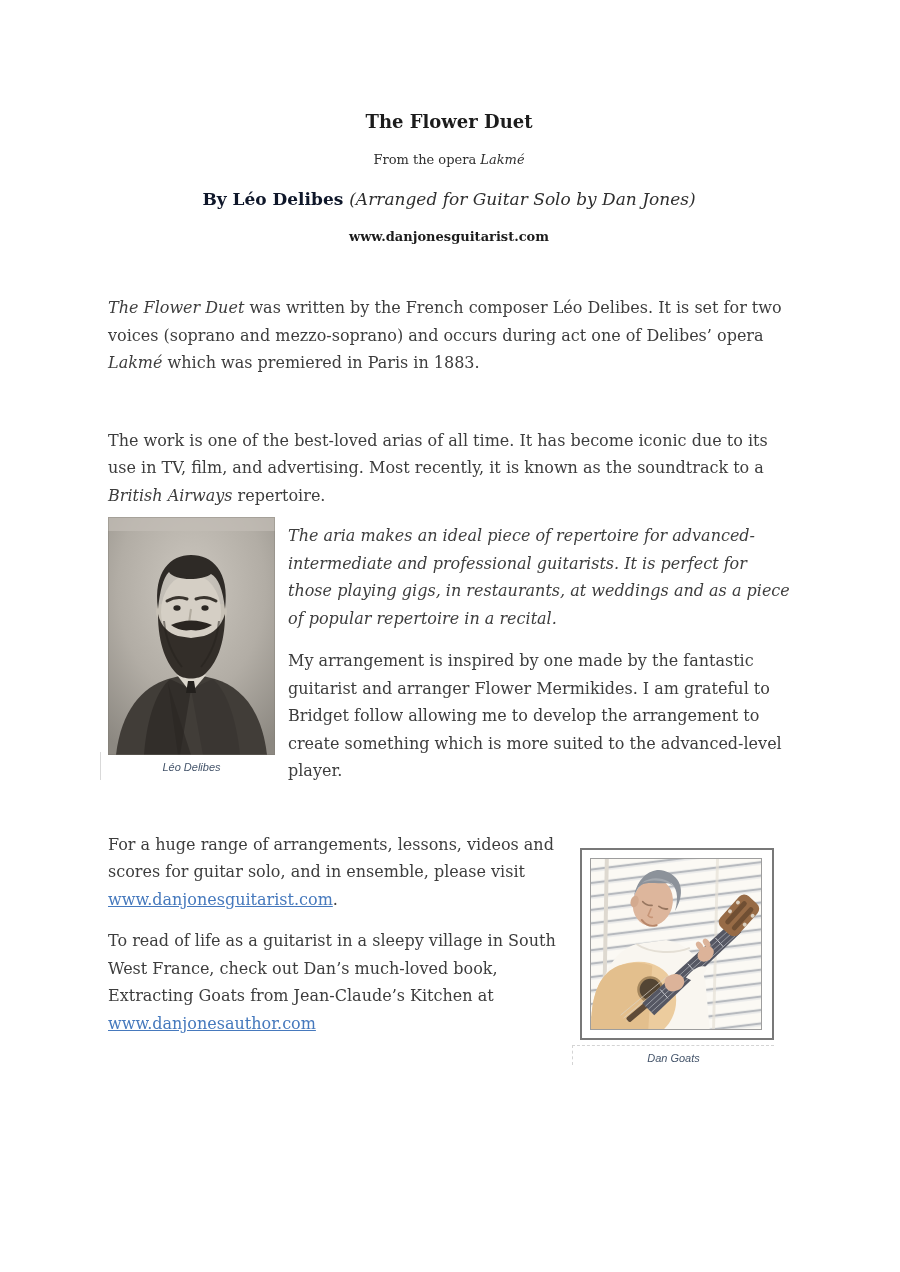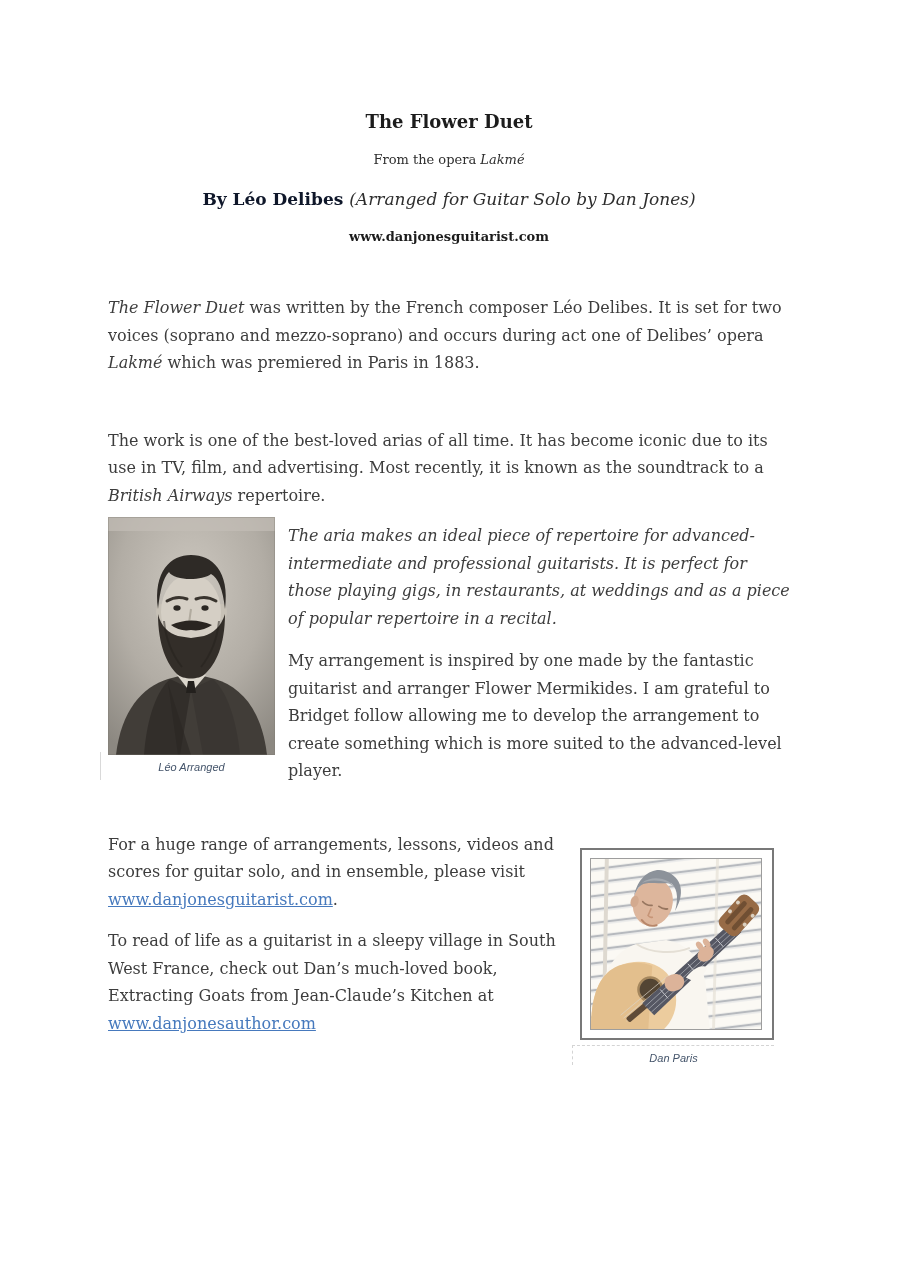--- a/index.html
+++ b/index.html
@@ -129,21 +129,21 @@
         <path d="M83,92 L81,106" stroke="#b1ab9f" stroke-width="2" fill="none"></path>
 
         <path d="M50,97 C50,128 59,147 69,157 C75,163 91,163 97,157 C108,147 117,128 117,97 C113,110 105,116 96,119 L83,121 L70,119 C61,116 53,110 50,97 Z" fill="#332e29"></path>
         <path d="M56,104 C58,124 66,140 74,150 M111,104 C109,124 101,140 93,150" stroke="#241f1b" stroke-width="2" fill="none" opacity="0.5"></path>
 
         <path d="M63,108 Q83,99 104,108 Q94,115 83,113 Q72,115 63,108 Z" fill="#2a2521"></path>
 
         <rect width="167" height="238" fill="none" stroke="#7c7870" stroke-width="2" opacity="0.35"></rect>
       </svg>
       <div class="caption-edge-left"></div>
-      <figcaption class="caption">Léo Arranged</figcaption>
+      <figcaption class="caption">Léo Delibes</figcaption>
     </figure>
 
     <div class="media-col">
       <p class="body-p p-aria">The aria makes an ideal piece of repertoire for advanced-intermediate and professional guitarists. It is perfect for those playing gigs, in restaurants, at weddings and as a piece of popular repertoire in a recital.</p>
       <p class="body-p">My arrangement is inspired by one made by the fantastic guitarist and arranger Flower Mermikides. I am grateful to Bridget follow allowing me to develop the arrangement to create something which is more suited to the advanced-level player.</p>
     </div>
   </section>
 
   <section class="bottom-row">
     <div class="bottom-left">
@@ -225,17 +225,17 @@
             <ellipse cx="110" cy="88" rx="3" ry="5" transform="rotate(-35 110 88)"></ellipse>
             <ellipse cx="117" cy="85" rx="3" ry="5" transform="rotate(-35 117 85)"></ellipse>
           </g>
 
           <path d="M76,120 C84,114 92,116 94,122 C96,128 90,134 82,134 C76,134 72,126 76,120 Z" fill="#d9ad92"></path>
           <path d="M96,120 C104,110 112,106 118,110 L108,126 Z" fill="#fbfaf6"></path>
 
           <rect width="172" height="172" fill="#f3e2cc" opacity="0.13"></rect>
         </svg>
       </div>
-      <figcaption class="caption caption-dan">Dan Paris</figcaption>
+      <figcaption class="caption caption-dan">Dan Goats</figcaption>
     </figure>
   </section>
 
 </div>
 
 </body></html>

